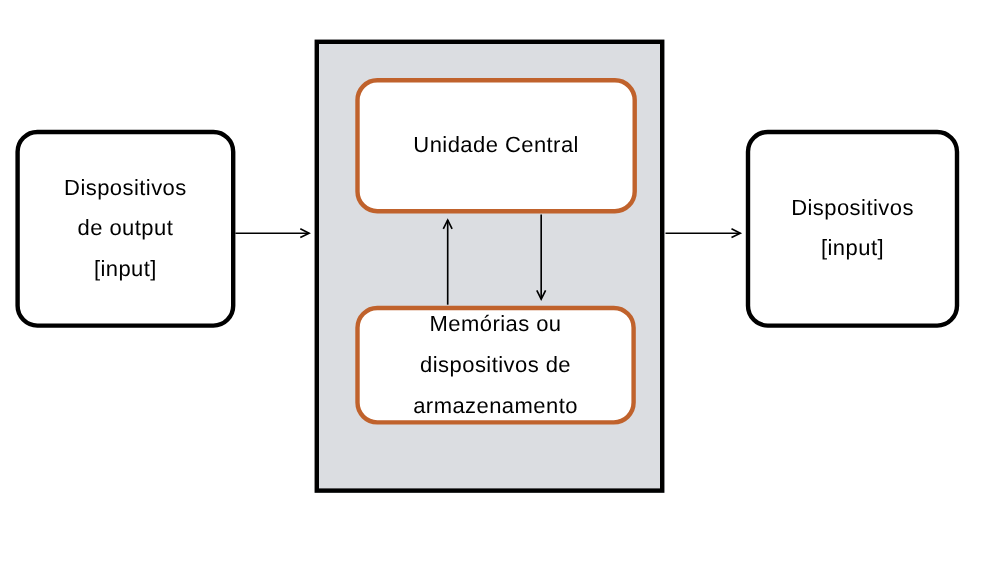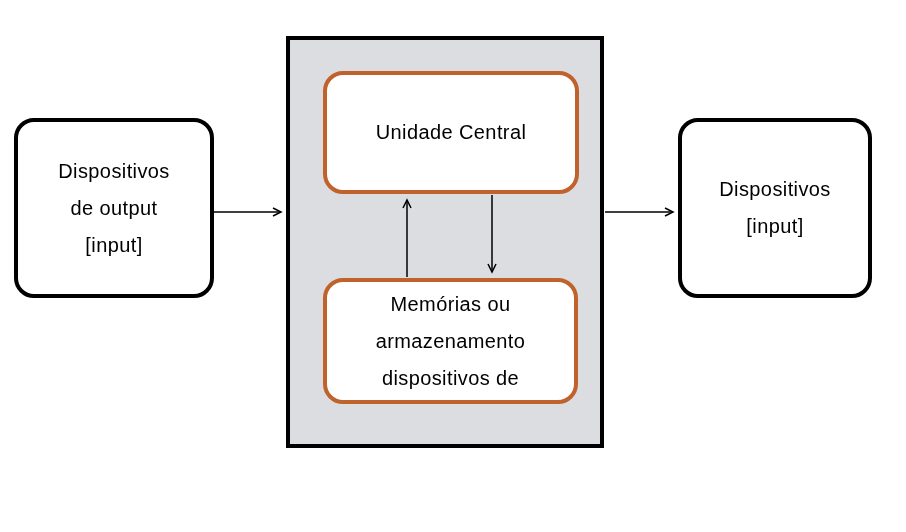--- a/index.html
+++ b/index.html
@@ -42,21 +42,21 @@
   .input-box  { left: 14px;  top: 118px; width: 200px; height: 180px; border: 4px solid var(--box-border); }
   .output-box { left: 678px; top: 118px; width: 194px; height: 180px; border: 4px solid var(--box-border); }
   .system-box {
     position: absolute;
     box-sizing: border-box;
     left: 286px; top: 36px; width: 318px; height: 412px;
     border: 4px solid var(--box-border);
     background: var(--system-fill);
   }
   .cpu-box    { left: 323px; top: 71px;  width: 256px; height: 123px; border: 4px solid var(--accent); }
-  .memory-box { left: 323px; top: 278px; width: 255px; height: 126px; border: 4px solid var(--accent); }
+  .memory-box { left: 323px; top: 278px; width: 255px; height: 108px; border: 4px solid var(--accent); }
 
   #arrow-layer {
     position: absolute;
     left: 0; top: 0;
     width: 906px; height: 532px;
     pointer-events: none;
   }
   #arrow-layer line { stroke: var(--arrow); stroke-width: 1.5; }
   #arrow-layer marker path { stroke: var(--arrow); stroke-width: 1.5; fill: none; }
 </style>
@@ -72,22 +72,22 @@
     <span>de output</span>
     <span>[input]</span>
   </div>
 
   <div class="node cpu-box">
     <span>Unidade Central</span>
   </div>
 
   <div class="node memory-box">
     <span>Memórias ou</span>
+    <span>dispositivos de</span>
     <span>armazenamento</span>
-    <span>dispositivos de</span>
   </div>
 
   <div class="node output-box">
     <span>Dispositivos</span>
     <span>[input]</span>
   </div>
 
   <svg id="arrow-layer" viewBox="0 0 906 532" xmlns="http://www.w3.org/2000/svg">
     <defs>
       <marker id="ah-open" markerWidth="14" markerHeight="14" refX="9" refY="5" orient="auto" markerUnits="userSpaceOnUse">

